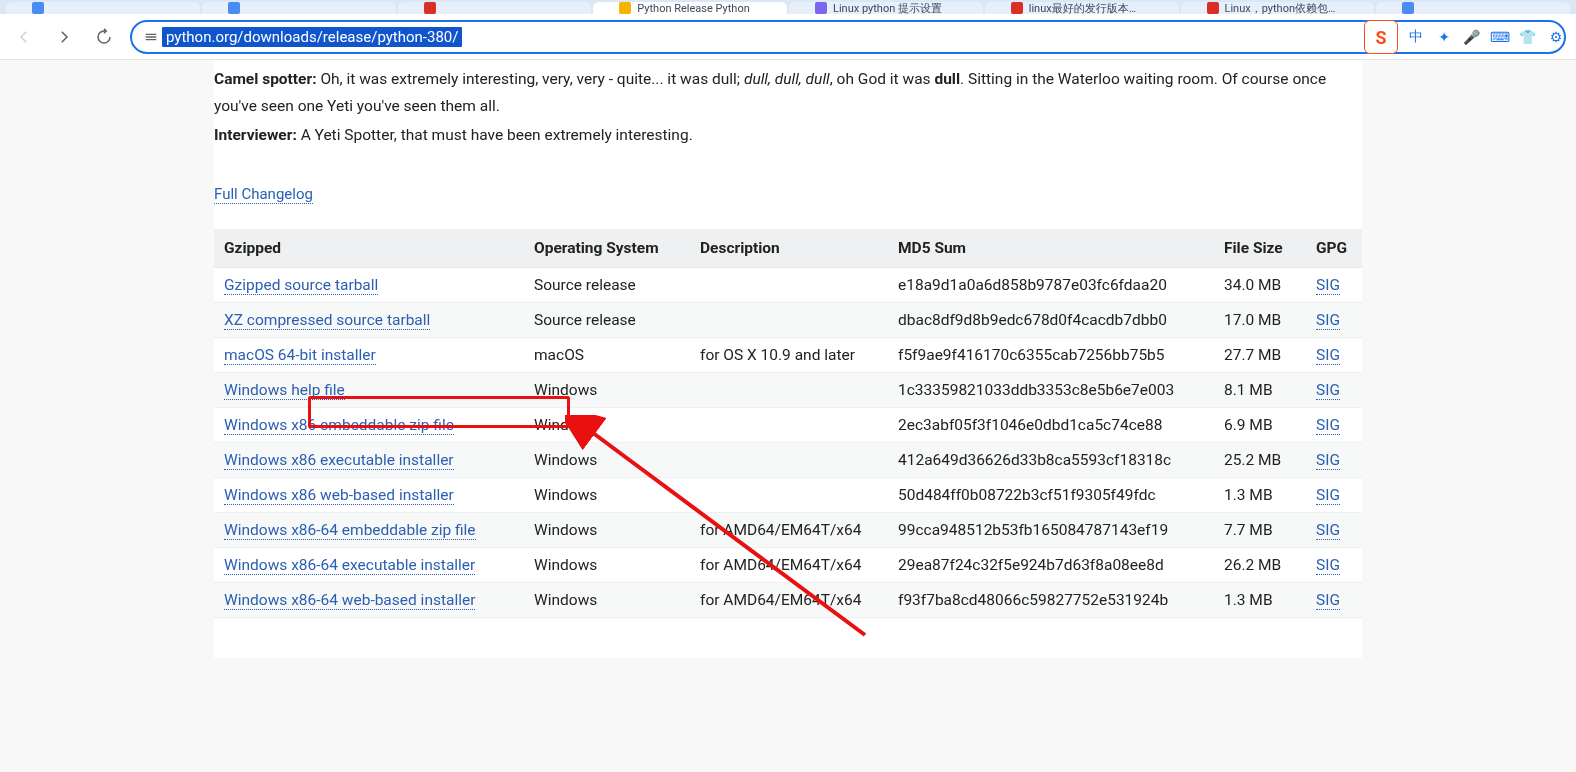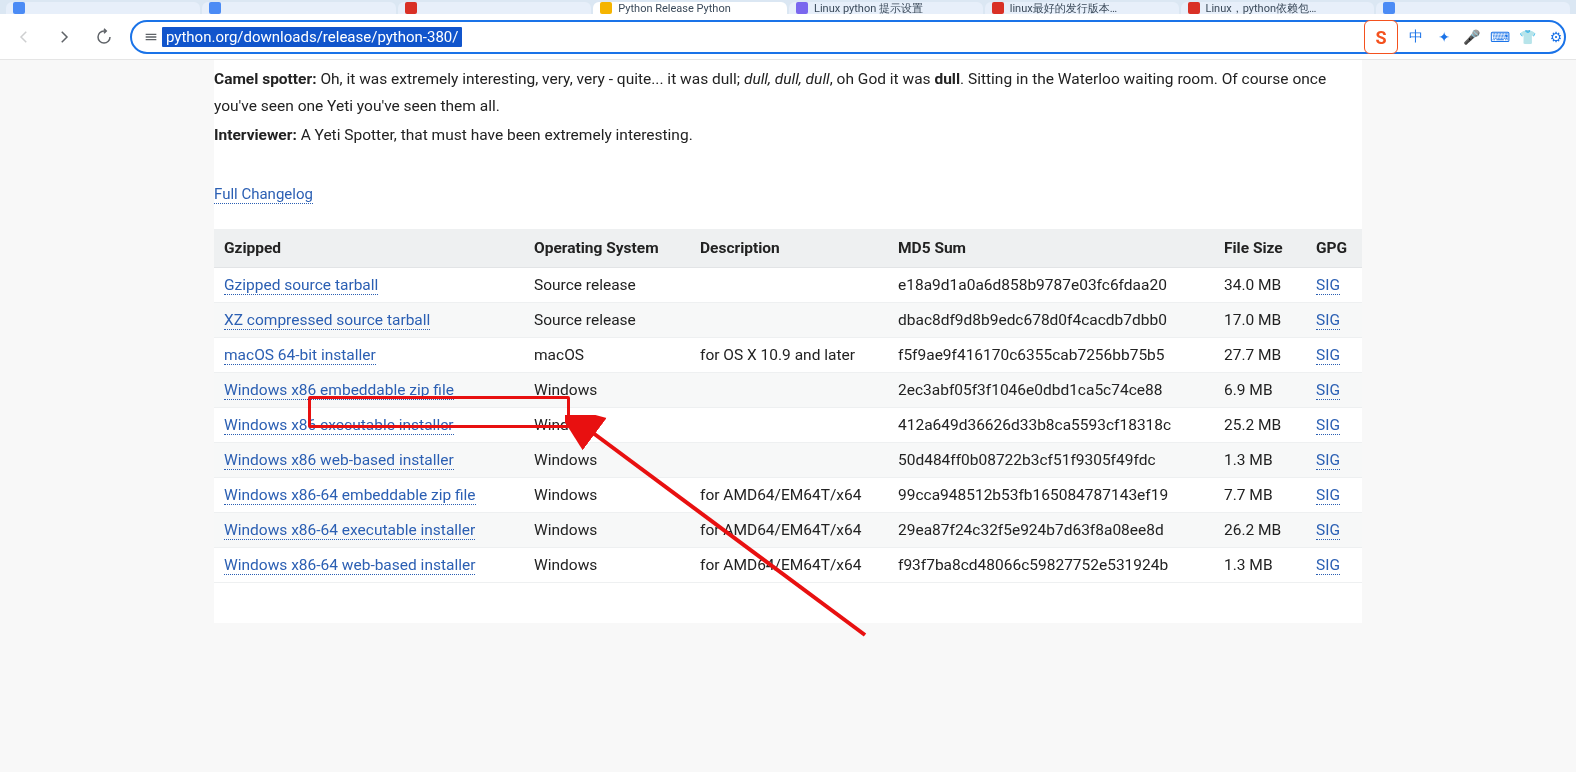--- a/index.html
+++ b/index.html
@@ -23,21 +23,21 @@
   }
   .tab {
     height: 12px;
     background: #e7effa;
     border-radius: 6px 6px 0 0;
     flex: 1 1 0;
     max-width: 200px;
     display: flex;
     align-items: center;
     gap: 6px;
-    padding: 0 7px;
+    padding: 0 26px;
     font-size: 11px;
     color: #3b4a5a;
     white-space: nowrap;
     overflow: hidden;
   }
   .tab.active { background: #fff; }
   .tab .favicon {
     width: 12px; height: 12px;
     background: #f5b400;
     border-radius: 2px;
@@ -342,20 +342,28 @@
               </tr>
               <tr>
                 <td><a href="#" class="dl">macOS 64-bit installer</a></td>
                 <td>macOS</td>
                 <td>for OS X 10.9 and later</td>
                 <td>f5f9ae9f416170c6355cab7256bb75b5</td>
                 <td>27.7 MB</td>
                 <td><a href="#" class="sig">SIG</a></td>
               </tr>
               <tr>
+                <td><a href="#" class="dl">Windows help file</a></td>
+                <td>Windows</td>
+                <td></td>
+                <td>1c33359821033ddb3353c8e5b6e7e003</td>
+                <td>8.1 MB</td>
+                <td><a href="#" class="sig">SIG</a></td>
+              </tr>
+              <tr>
                 <td><a href="#" class="dl">Windows x86 embeddable zip file</a></td>
                 <td>Windows</td>
                 <td></td>
                 <td>2ec3abf05f3f1046e0dbd1ca5c74ce88</td>
                 <td>6.9 MB</td>
                 <td><a href="#" class="sig">SIG</a></td>
               </tr>
               <tr>
                 <td><a href="#" class="dl">Windows x86 executable installer</a></td>
                 <td>Windows</td>

